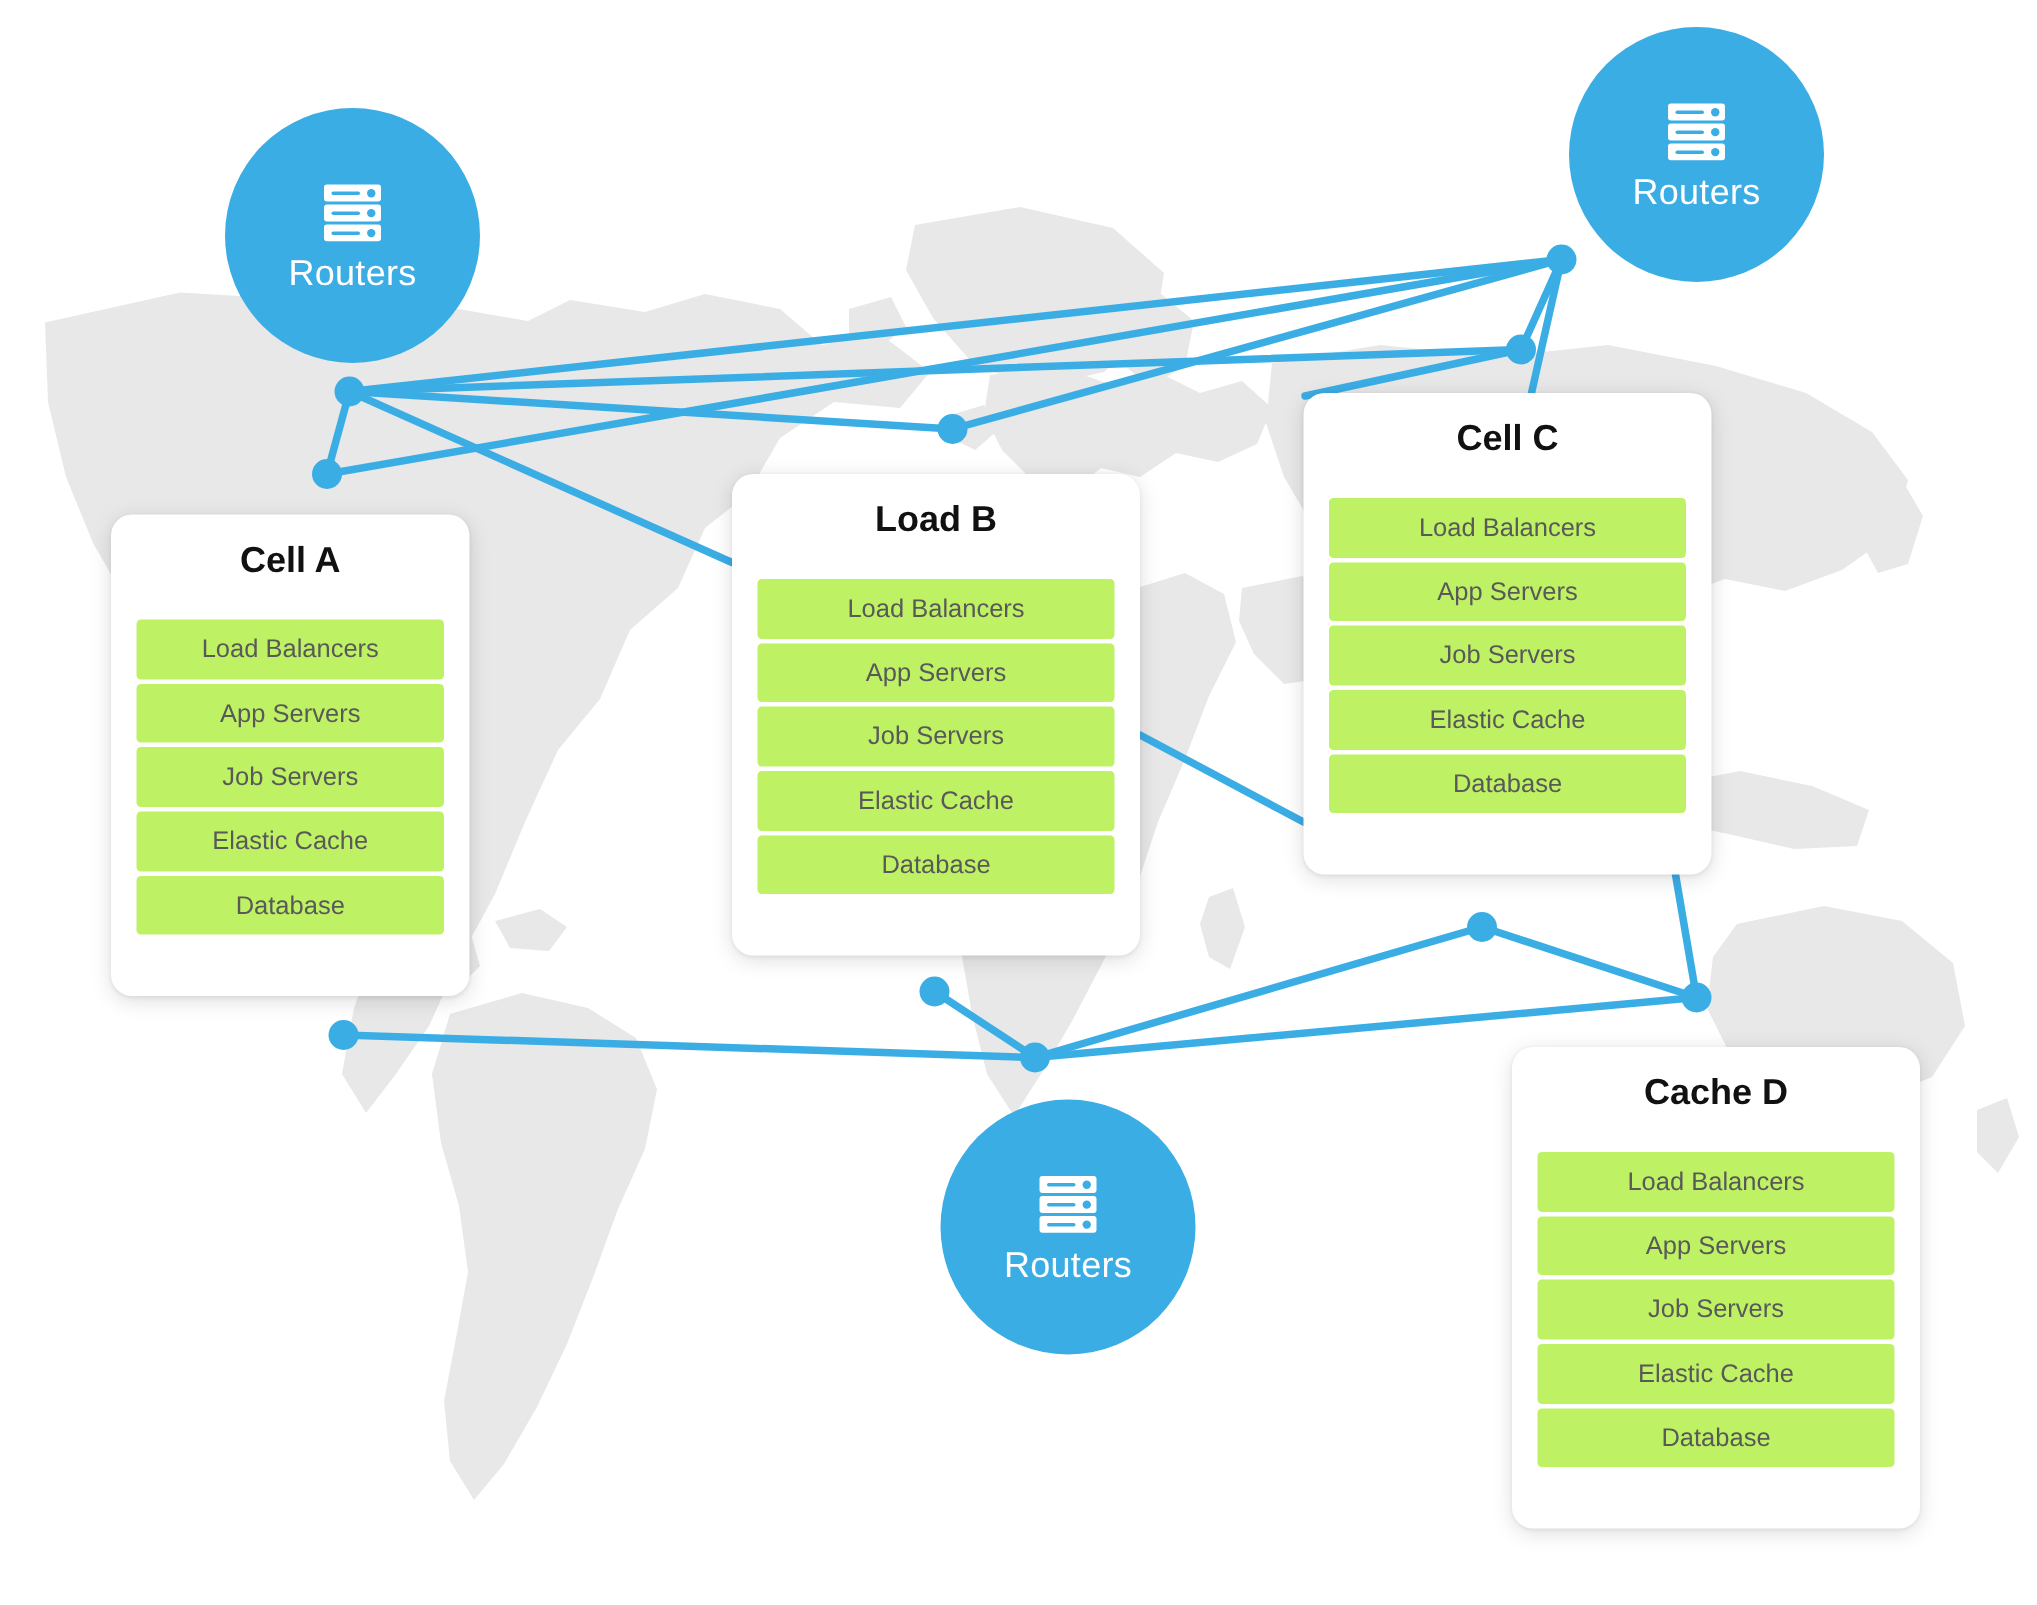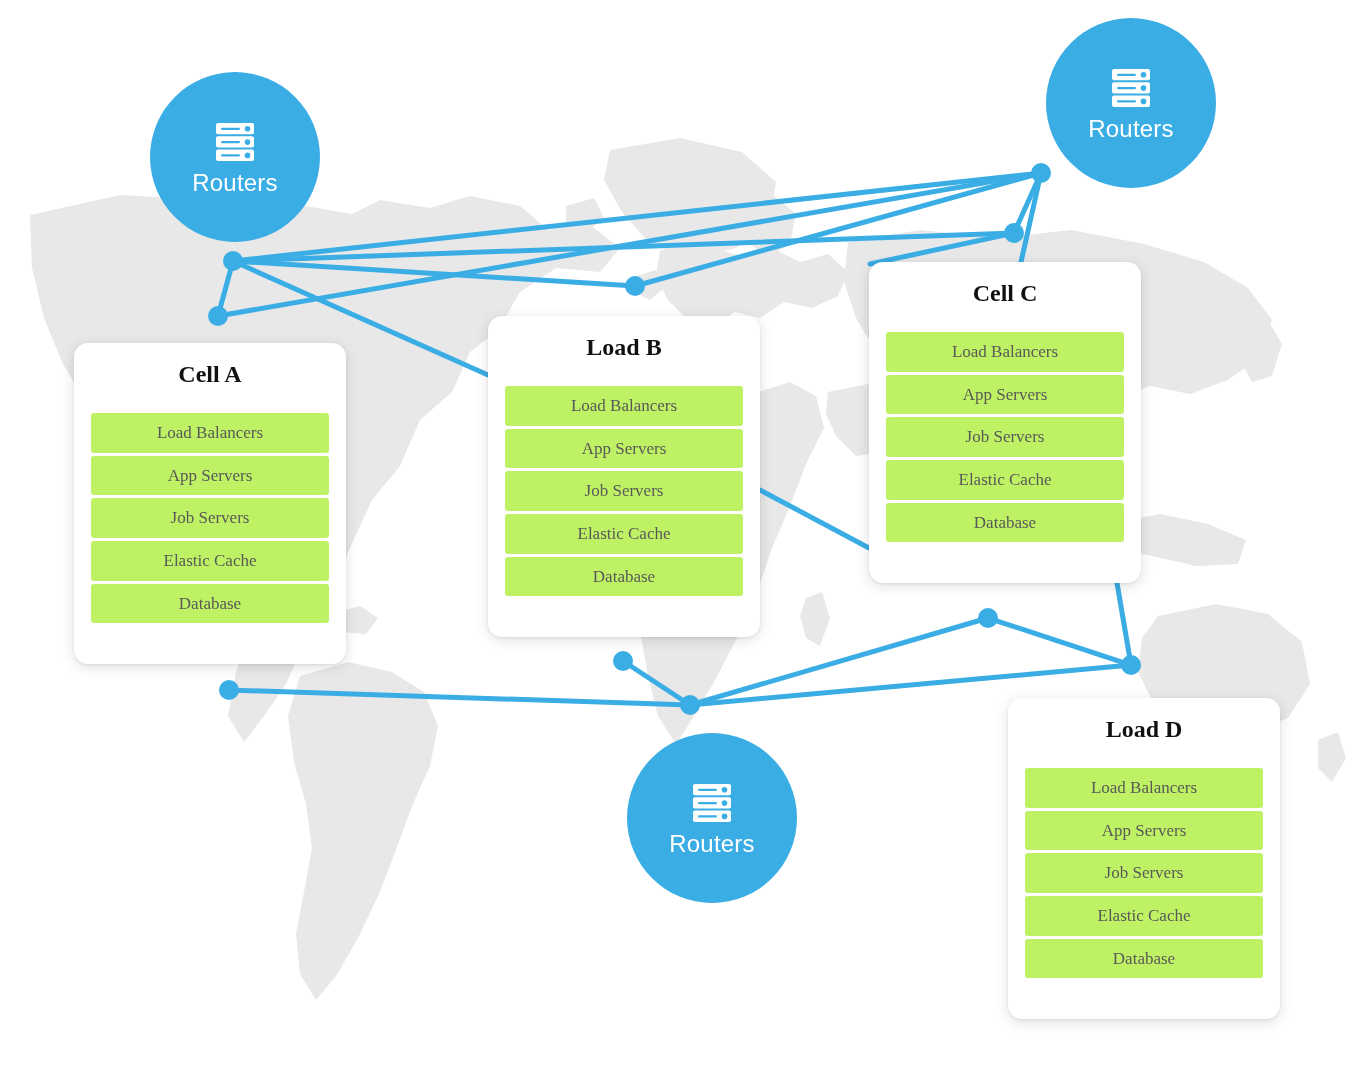--- a/index.html
+++ b/index.html
@@ -51,21 +51,20 @@
 
   
   .cell {
     position: absolute;
     background: #ffffff;
     border-radius: 14px;
     box-shadow: 0 3px 14px rgba(0,0,0,0.13), 0 1px 3px rgba(0,0,0,0.07);
     padding: 18px 17px 20px 17px;
     display: flex;
     flex-direction: column;
-    font-family: Liberation Serif, serif;
   }
   .cell-title {
     text-align: center;
     font-size: 24px;
     font-weight: 700;
     color: #111111;
     margin-bottom: 26px;
     line-height: 1.1;
   }
   .cell-services {
@@ -217,21 +216,21 @@
           <circle cx="35.5" cy="23.1" r="2.8" fill="#3BADE5"></circle>
           <rect x="4" y="30.6" width="38" height="11.3" rx="2" fill="#ffffff"></rect>
           <rect x="9" y="35.300000000000004" width="19" height="2.3" rx="1.15" fill="#3BADE5"></rect>
           <circle cx="35.5" cy="36.4" r="2.8" fill="#3BADE5"></circle>
         </svg>
         <div class="router-label">Routers</div>
       </div>
     </div>
 
   <div id="cells-layer">
-      <div class="cell" style="left: 74px; top: 343px; width: 272px; height: 321px;">
+      <div class="cell" style="left: 74px; top: 343px; width: 239px; height: 321px;">
         <div class="cell-title">Cell A</div>
         <div class="cell-services">
           <div class="service-row">Load Balancers</div>
           <div class="service-row">App Servers</div>
           <div class="service-row">Job Servers</div>
           <div class="service-row">Elastic Cache</div>
           <div class="service-row">Database</div>
         </div>
       </div>
       <div class="cell" style="left: 488px; top: 316px; width: 272px; height: 321px;">
@@ -248,21 +247,21 @@
         <div class="cell-title">Cell C</div>
         <div class="cell-services">
           <div class="service-row">Load Balancers</div>
           <div class="service-row">App Servers</div>
           <div class="service-row">Job Servers</div>
           <div class="service-row">Elastic Cache</div>
           <div class="service-row">Database</div>
         </div>
       </div>
       <div class="cell" style="left: 1008px; top: 698px; width: 272px; height: 321px;">
-        <div class="cell-title">Load D</div>
+        <div class="cell-title">Cache D</div>
         <div class="cell-services">
           <div class="service-row">Load Balancers</div>
           <div class="service-row">App Servers</div>
           <div class="service-row">Job Servers</div>
           <div class="service-row">Elastic Cache</div>
           <div class="service-row">Database</div>
         </div>
       </div>
     </div>
 

